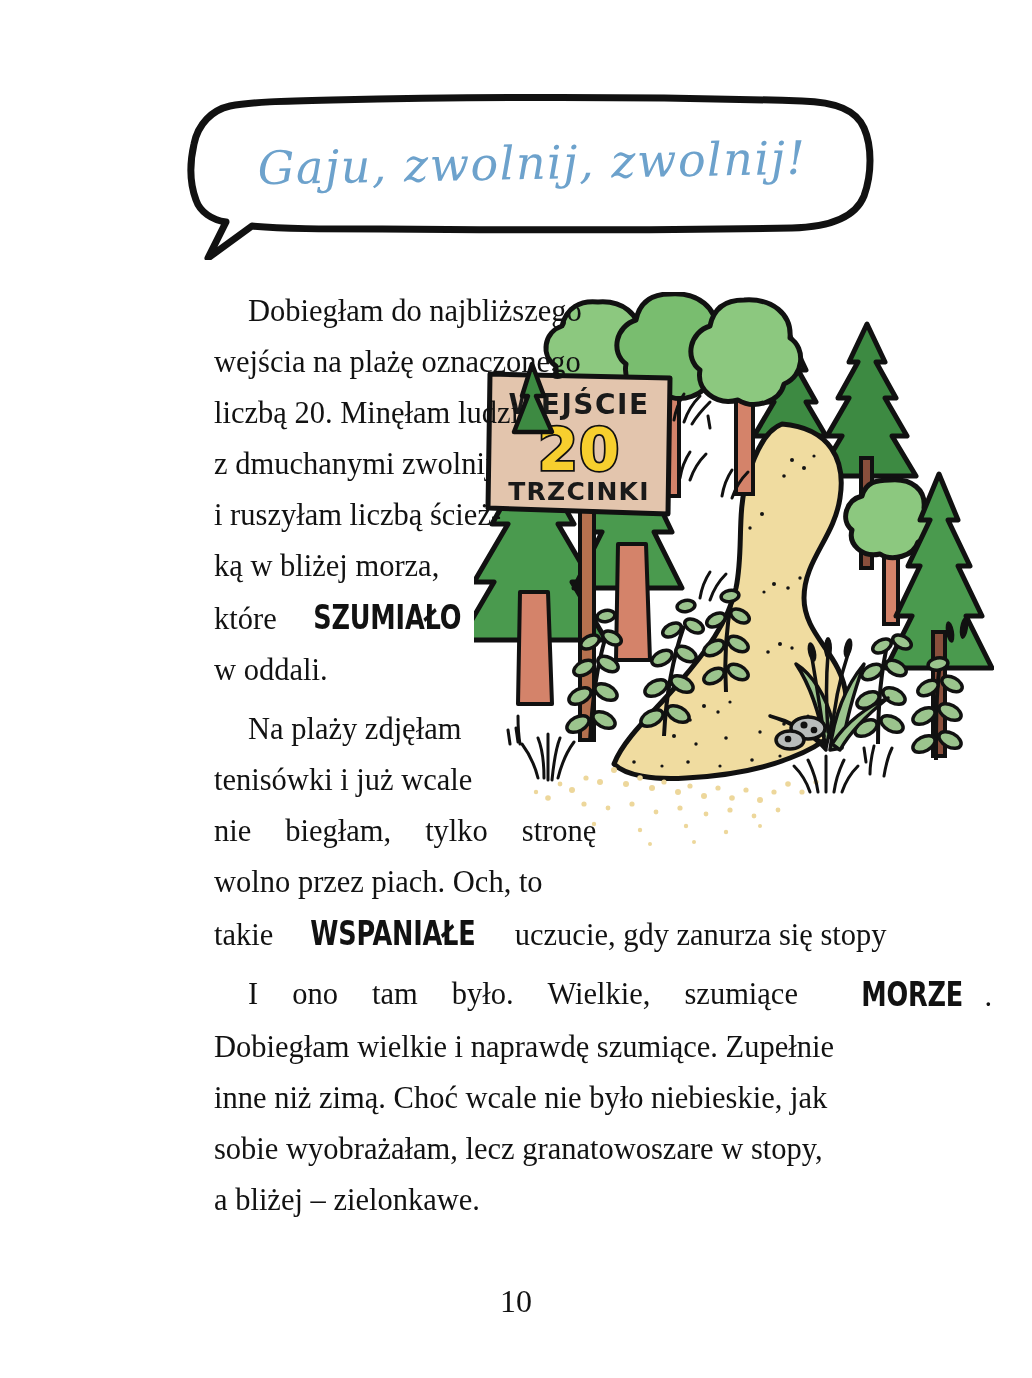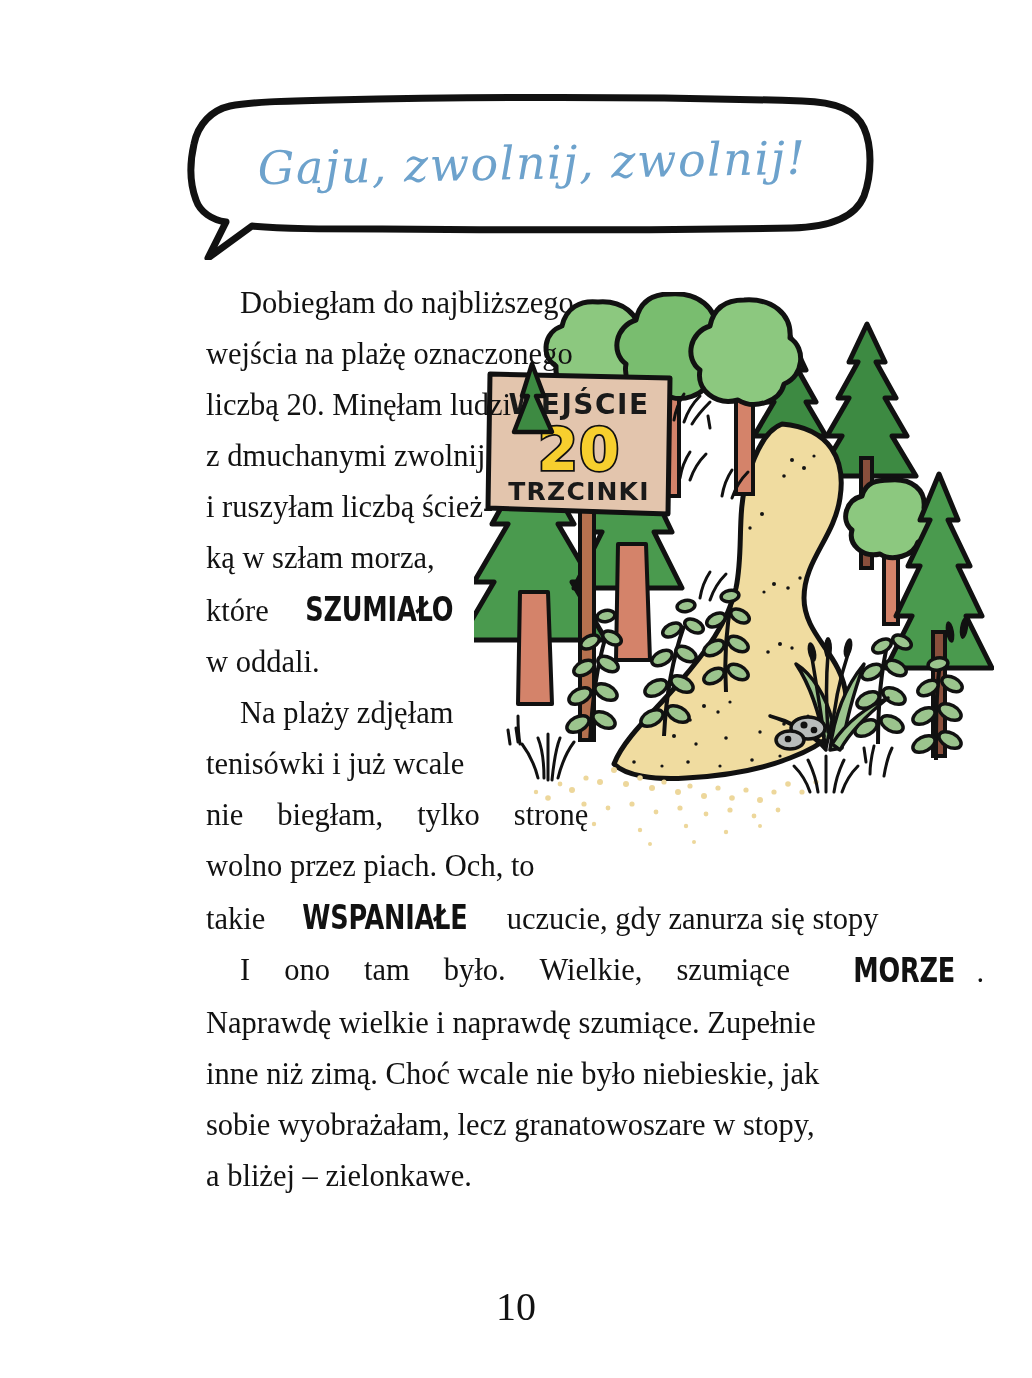--- a/index.html
+++ b/index.html
@@ -44,21 +44,21 @@
   }
 
   
   #text-block {
     position: absolute;
     left: 172px;
     top: 278px;
     width: 692px;
   }
   .para {
-    margin: 0;
+    margin: 8px;
     font-size: 30.5px;
     line-height: 51px;
     text-align: justify;
     text-indent: 34px;
     -webkit-hyphens: none;
     hyphens: none;
   }
   .para.nojust { text-align: left; }
   .line {
     display: block;
@@ -92,21 +92,21 @@
   }
   #illo svg { display: block; width: 100%; height: 100%; }
 
   
   #page-num {
     position: absolute;
     left: 0;
     right: 0;
     top: 1283px;
     text-align: center;
-    font-size: 40px;
+    font-size: 32px;
   }
 </style>
 </head>
 <body>
 
 <div id="bubble-wrap">
   <svg viewBox="0 0 716 172" xmlns="http://www.w3.org/2000/svg">
     <path d="M 58 18
          C 40 22, 26 36, 22 56
          C 17 78, 18 96, 24 112
@@ -423,21 +423,21 @@
 </div>
 
 <div id="text-block">
 
   <p class="para nojust">
     <span class="line indent">Dobiegłam do najbliższego</span>
     <span class="line">wejścia na plażę oznaczonego</span>
     <span class="line">liczbą 20. Minęłam ludzi</span>
     <span class="line">z dmuchanymi zwolnij</span>
     <span class="line">i ruszyłam liczbą ścież-</span>
-    <span class="line">ką w szłam morza,</span>
+    <span class="line">ką w bliżej morza,</span>
     <span class="line"><span>które </span><span class="shout">SZUMIAŁO</span></span>
     <span class="line">w oddali.</span>
   </p>
 
   <p class="para nojust">
     <span class="line indent">Na plaży zdjęłam</span>
     <span class="line">tenisówki i już wcale</span>
     <span class="line just narrow">
         <span>nie</span>
         <span>biegłam,</span>
@@ -451,21 +451,21 @@
   <p class="para nojust">
     <span class="line just wide indent" style="width:658px;">
         <span>I</span>
         <span>ono</span>
         <span>tam</span>
         <span>było.</span>
         <span>Wielkie,</span>
         <span>szumiące</span>
         <span><span class="shout">MORZE</span><span>.</span></span>
       </span>
-    <span class="line">Naprawdę wielkie i naprawdę szumiące. Zupełnie</span>
+    <span class="line">Dobiegłam wielkie i naprawdę szumiące. Zupełnie</span>
     <span class="line">inne niż zimą. Choć wcale nie było niebieskie, jak</span>
     <span class="line">sobie wyobrażałam, lecz granatowoszare w stopy,</span>
     <span class="line">a bliżej – zielonkawe.</span>
   </p>
 
 </div>
 
 <div id="page-num">10</div>
 
 </body></html>

